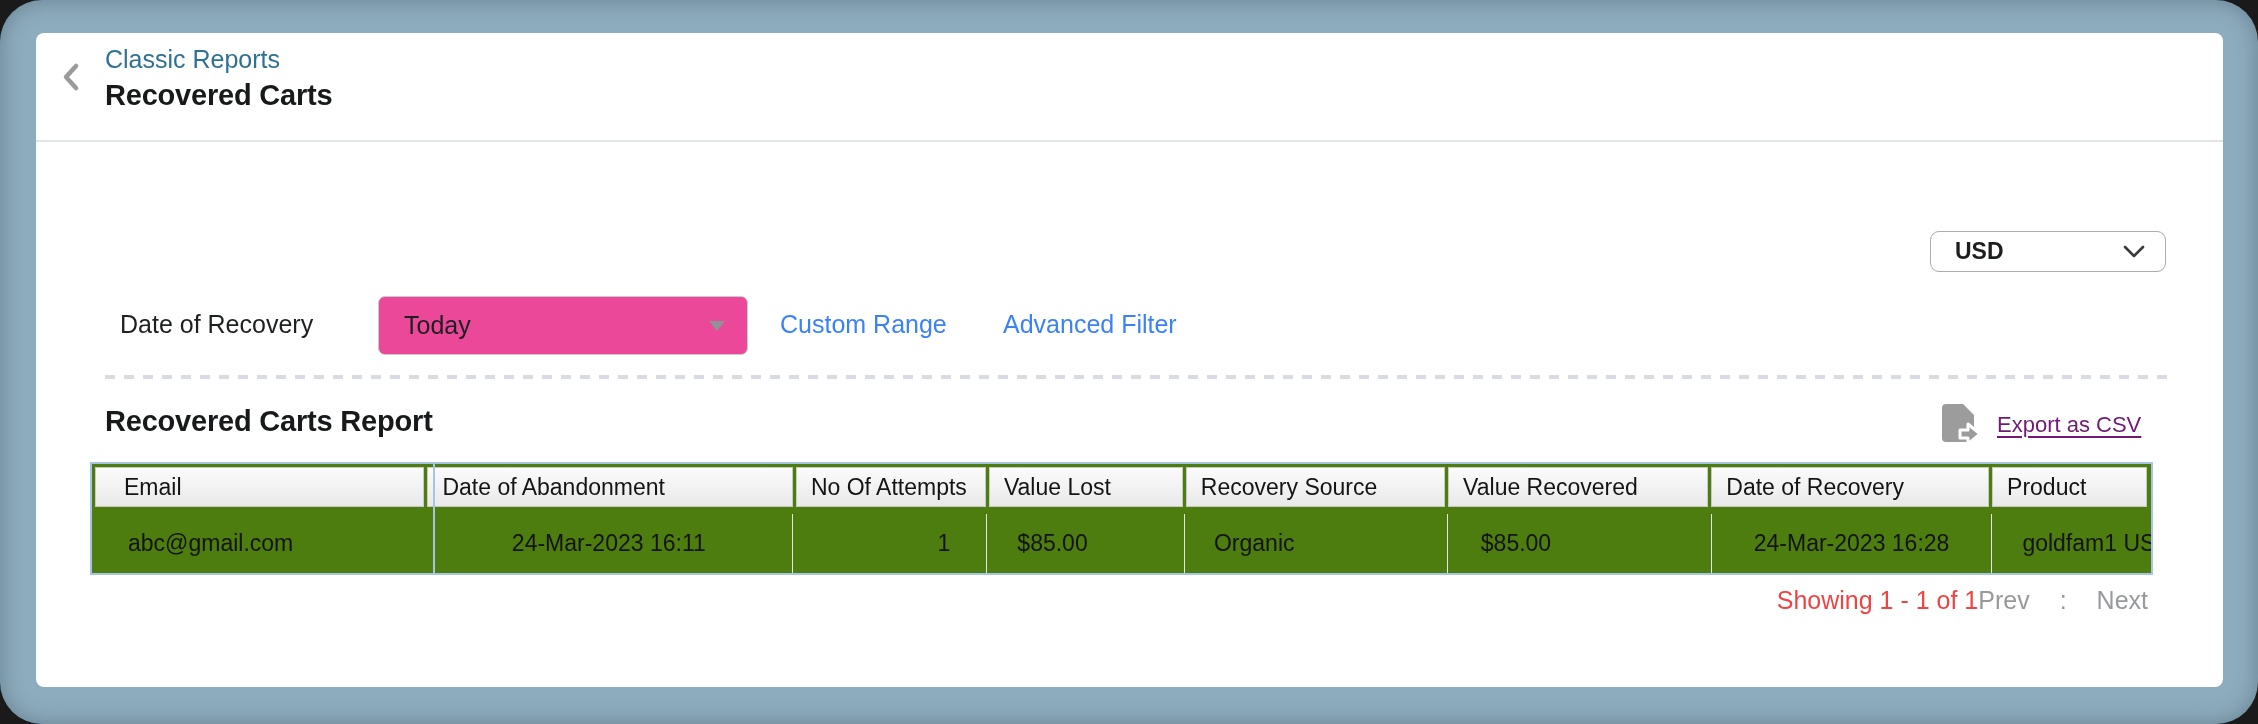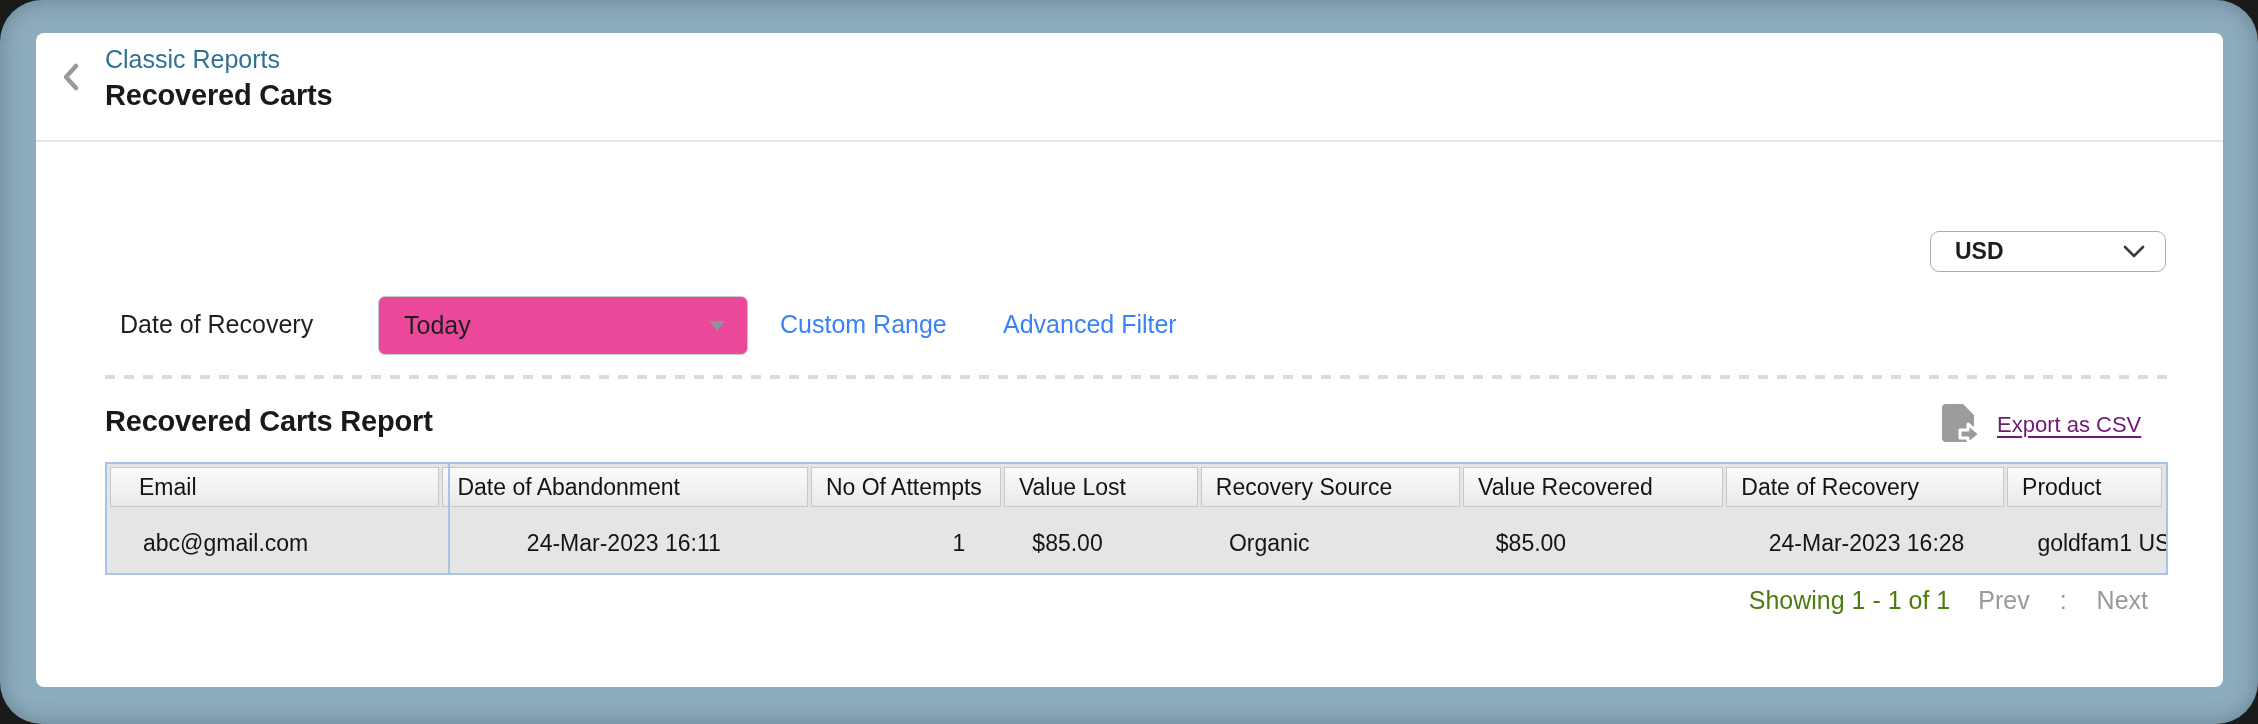--- a/index.html
+++ b/index.html
@@ -57,22 +57,22 @@
   .report-title {
     position:absolute; left:69px; top:372px; font-size:29px; font-weight:700; color:#17191a;
     letter-spacing:-0.2px;
   }
   .export-wrap { position:absolute; left:1899px; top:368px; display:flex; align-items:center; cursor:pointer; }
   .export-icon { width:48px; height:48px; margin-right:14px; }
   .export-label { font-size:22px; color:#701a75; text-decoration:underline; text-underline-offset:4px; }
 
   
   .report-table {
-    position:absolute; left:69px; top:429px; width:2063px; height:113px;
-    border:2px solid #A6C4E5; background:#e5e5e5;
+    position:absolute; left:54px; top:429px; width:2063px; height:113px;
+    border:2px solid #A6C4E5; background:#4d7c0f;
   }
   .thead { display:flex; height:45px; padding:2px 2px 0 2px; }
   .th { height:100%; padding:1px 2px 2px 1px; }
   .th-inner {
     width:100%; height:100%; border:1px solid #c8c8c8;
     background:linear-gradient(#fbfbfb,#e9e9e9);
     display:flex; align-items:center; padding-left:14px;
     font-size:23px; color:#141414; white-space:nowrap; overflow:hidden;
   }
   .th.c0 .th-inner { padding-left:28px; }
@@ -93,21 +93,21 @@
   .td.c6 { justify-content:center; }
   .td.c7 { padding-left:30px; }
   .freeze-divider {
     position:absolute; left:341px; top:-2px; bottom:-2px; width:2px; background:#A6C4E5; z-index:2;
   }
 
   
   .pagination {
     position:absolute; top:553px; right:75px; display:flex; align-items:center; font-size:25px;
   }
-  .pagination .summary { color:#4d7c0f; margin-right:28px; }
+  .pagination .summary { color:#ef4444; }
   .pagination .pg { color:#97999c; cursor:pointer; }
   .pagination .sep { color:#97999c; margin:0 30px; }
 </style>
 </head>
 <body>
 
 <div class="frame">
   <div class="card">
 
     <div class="back-btn">

